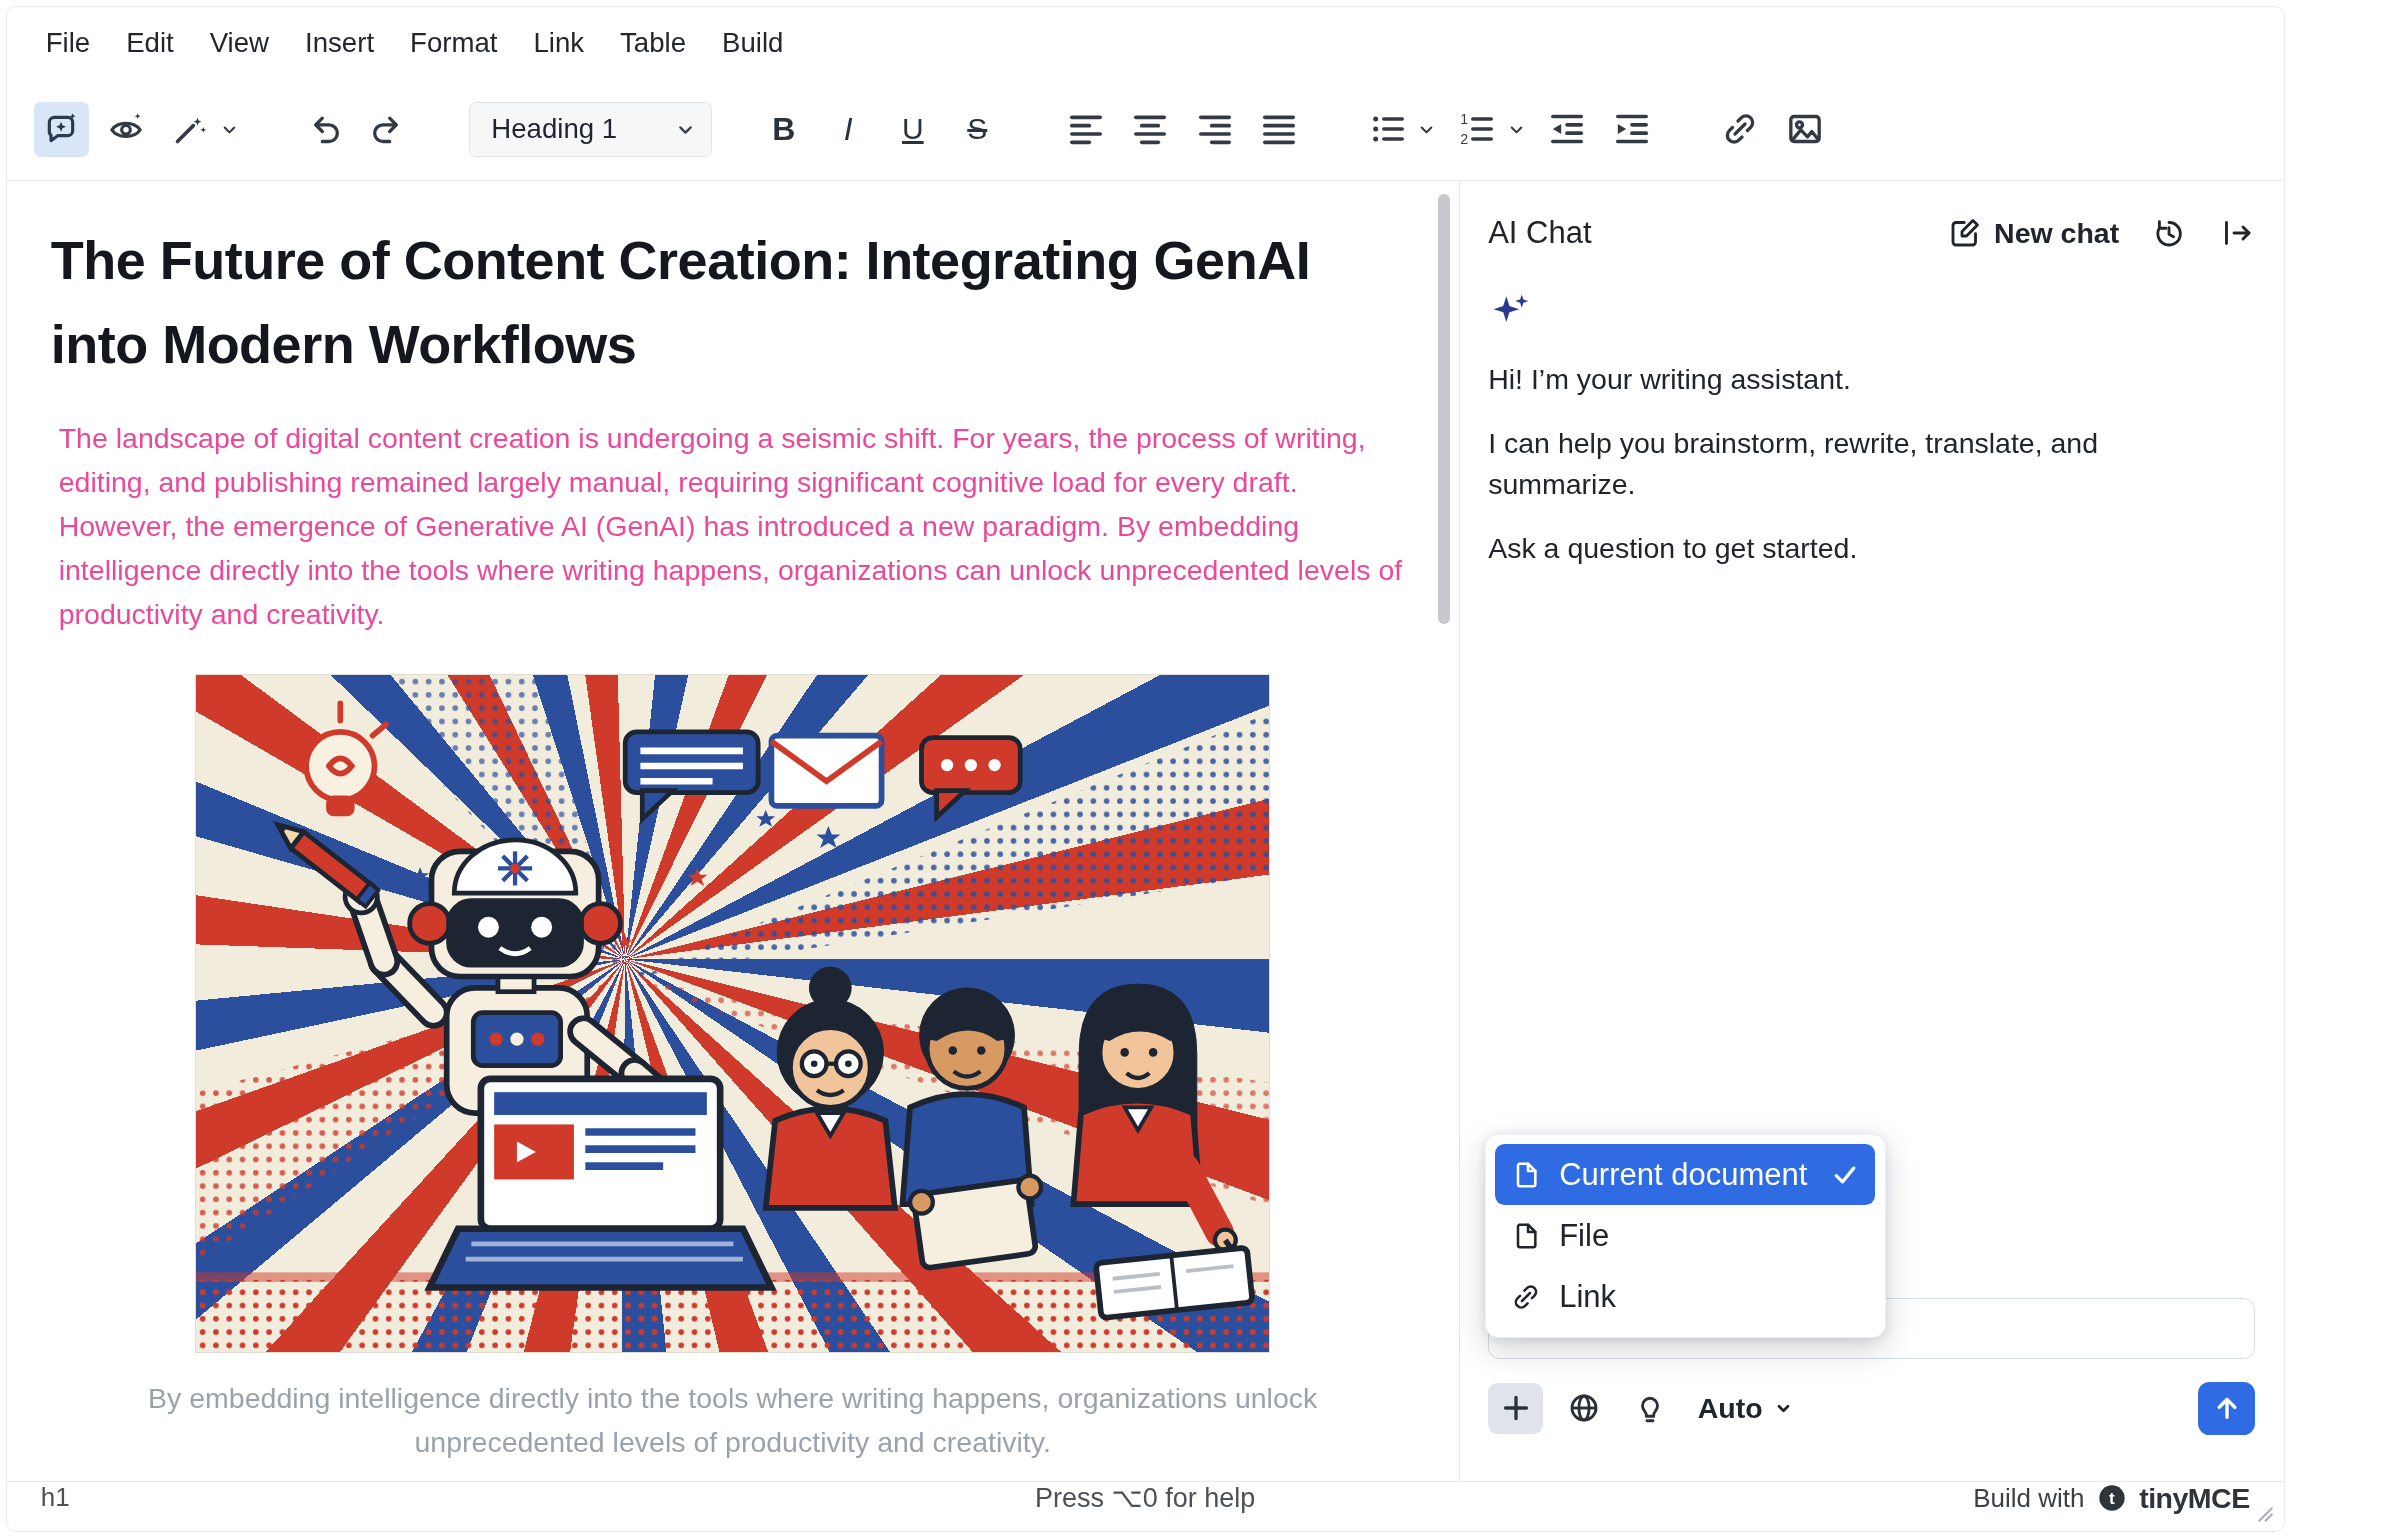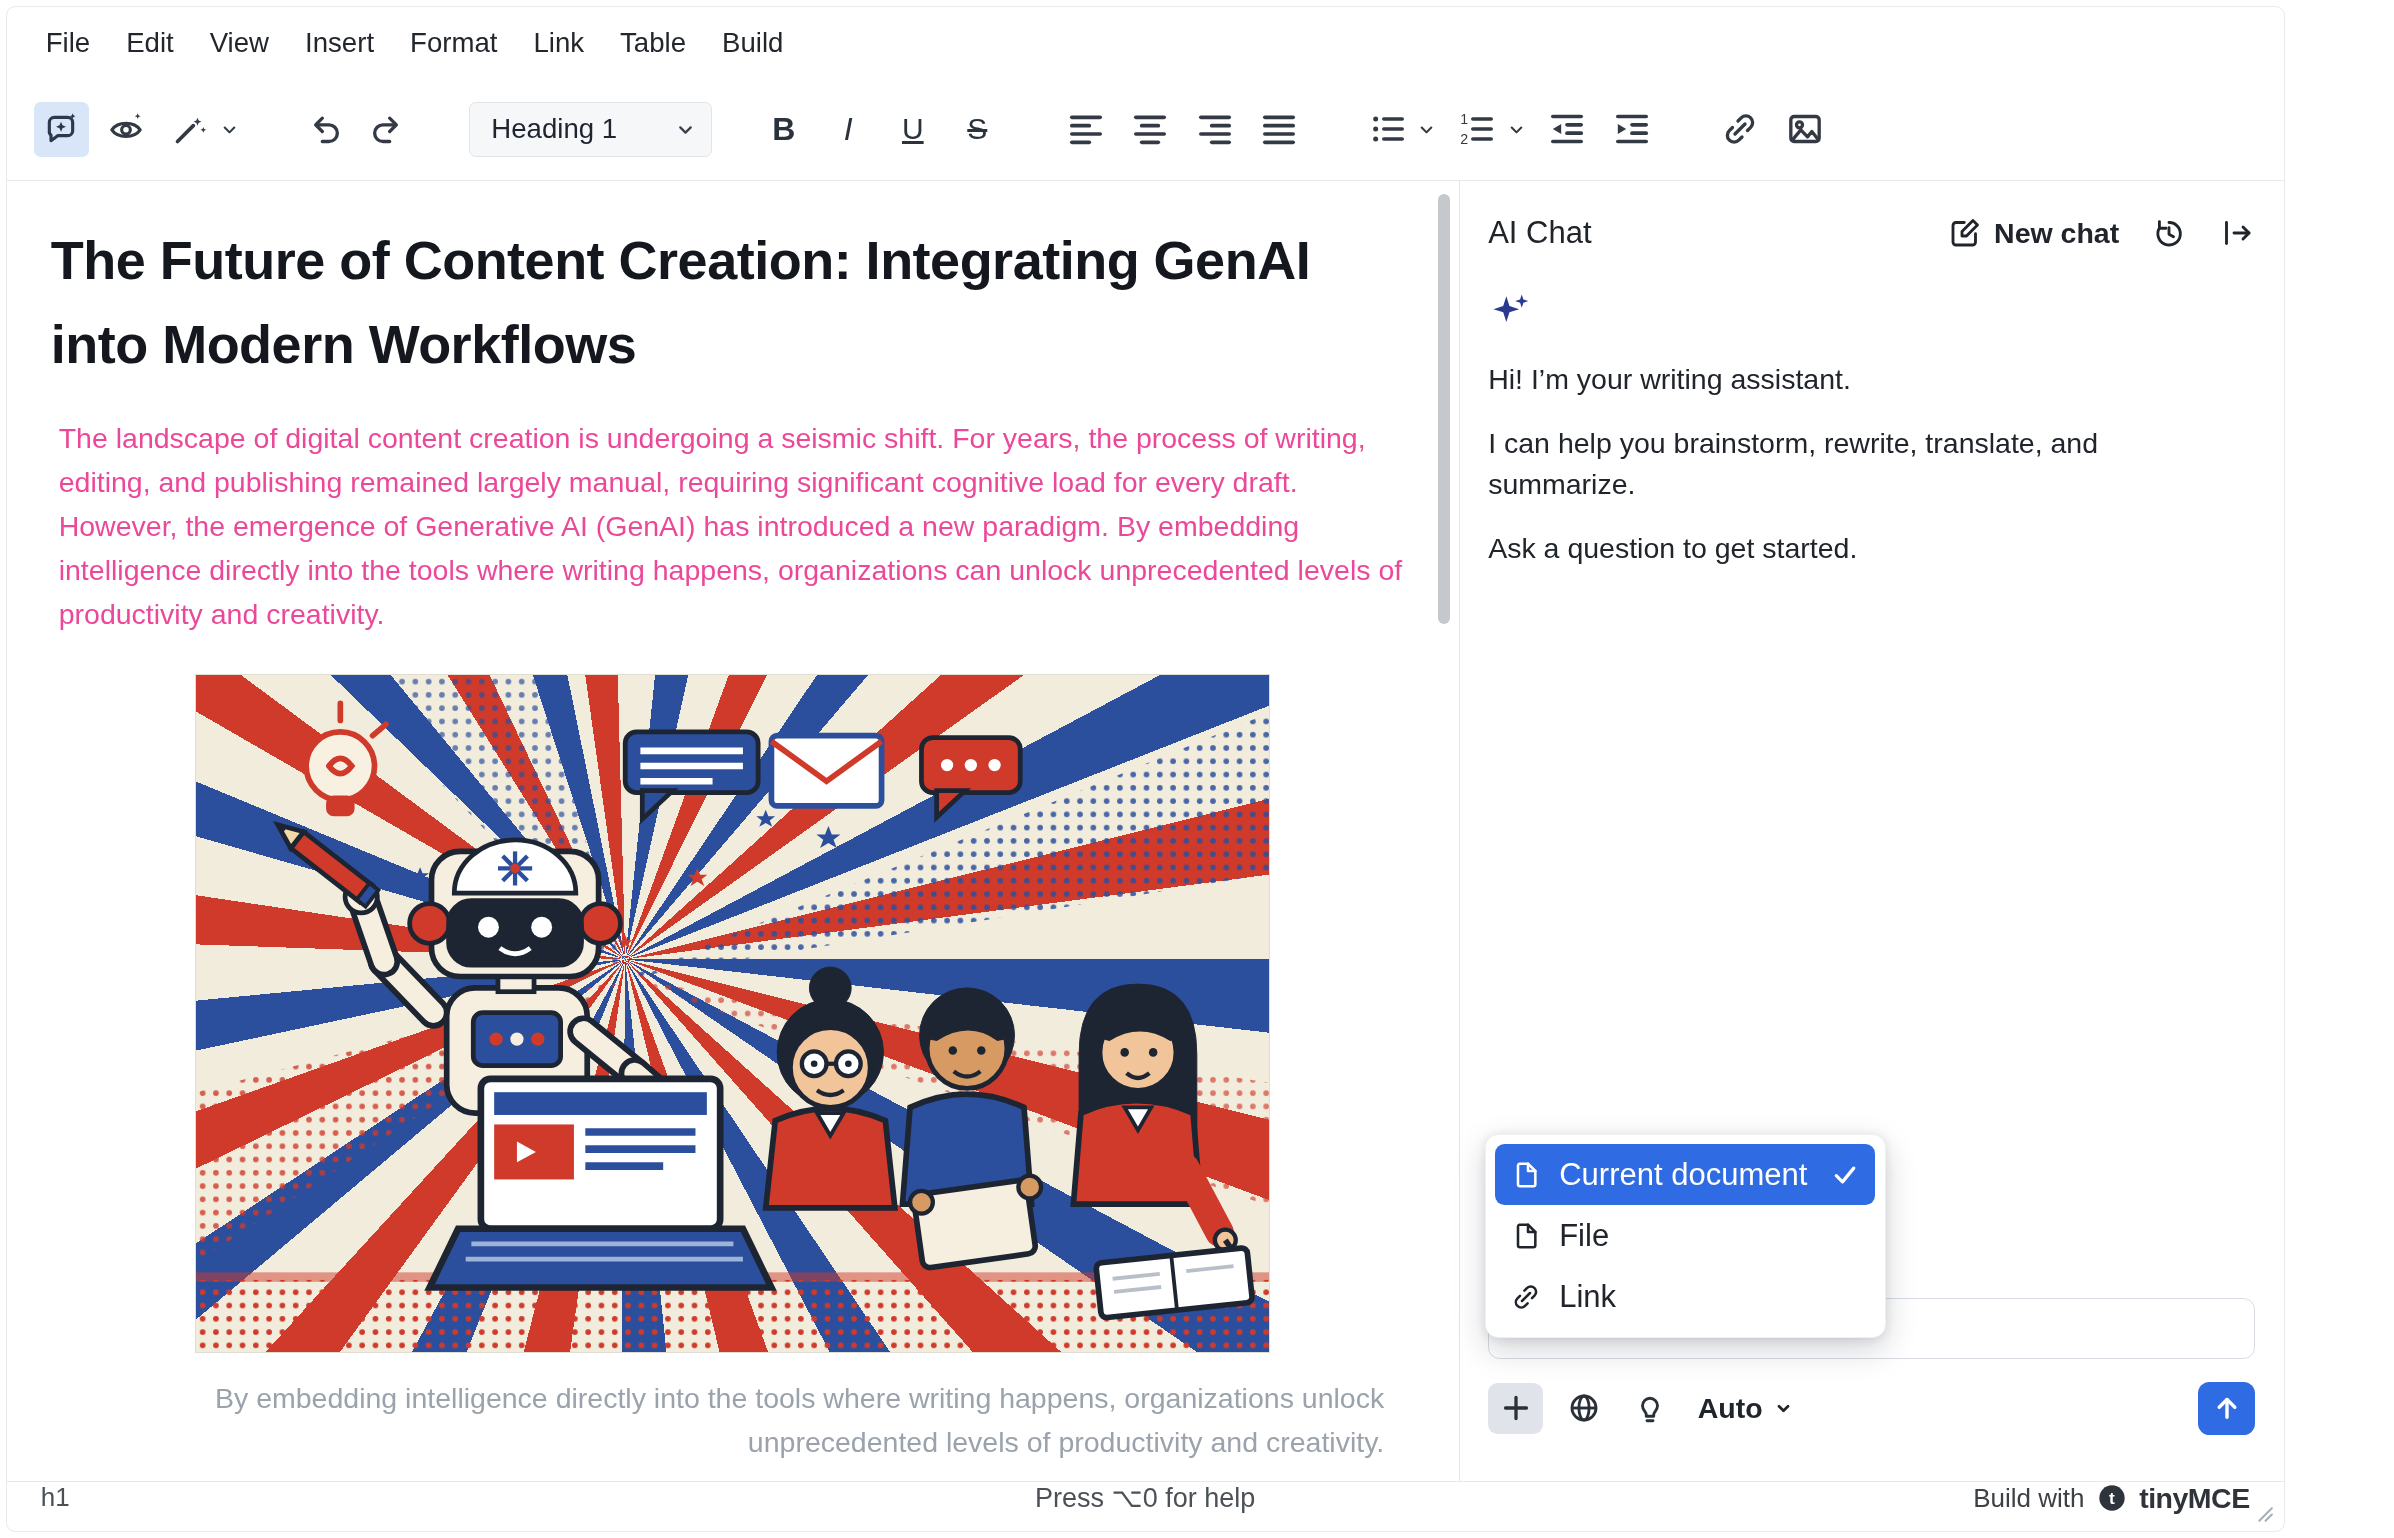--- a/index.html
+++ b/index.html
@@ -37,21 +37,21 @@
   .g-i { font-style:italic; }
   .g-u { text-decoration:underline; font-size:30px; }
   .g-s { text-decoration:line-through; font-size:30px; }
 
   
   .main { flex:1 1 auto; display:flex; min-height:0; position:relative; }
   .editor-pane { width:1453px; flex:0 0 auto; position:relative; border-right:1px solid #e3e5e9; overflow:hidden; }
   .editor-content { padding:30px 44px 0; }
   .doc-heading { font-size:54px; line-height:84px; font-weight:bold; color:#14181e; margin:7.6px 0 0; letter-spacing:-0.5px; }
   .doc-paragraph { font-size:28.5px; line-height:44px; color:#ec4899; margin:30px 8px 0; }
-  .doc-caption { font-size:28.5px; line-height:44px; color:#9aa2ab; text-align:right; margin:23px auto 16px; max-width:1303px; }
+  .doc-caption { font-size:28.5px; line-height:44px; color:#9aa2ab; text-align:center; margin:23px auto 16px; max-width:1303px; }
   .scrollbar-thumb { position:absolute; top:13.3px; right:8.6px; width:12.4px; height:430px; background:#c5c8cd; border-radius:6.7px; }
 
   
   .hero { width:1075px; height:679px; margin:38px auto 0; position:relative; overflow:hidden; border:1px solid #e0ddd2; }
   .hero-rays { position:absolute; inset:0; background-color:#f2ecdc;
     background-image: repeating-conic-gradient(from -8deg at 40% 42%,
       #cf3a2b 0deg 6.5deg, #f2ecdc 6.5deg 14deg,
       #2b4f9c 14deg 20.5deg, #f2ecdc 20.5deg 28deg);
   }
   .hero-art { position:absolute; inset:0; width:100%; height:100%; }

